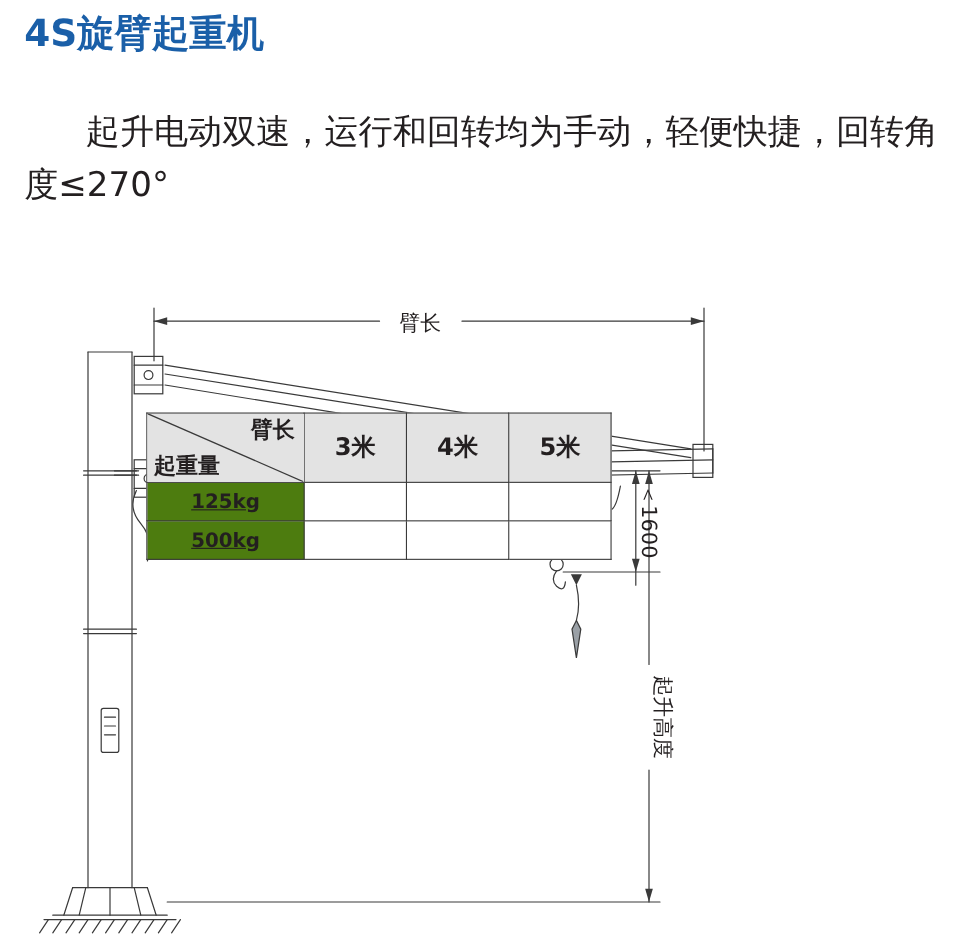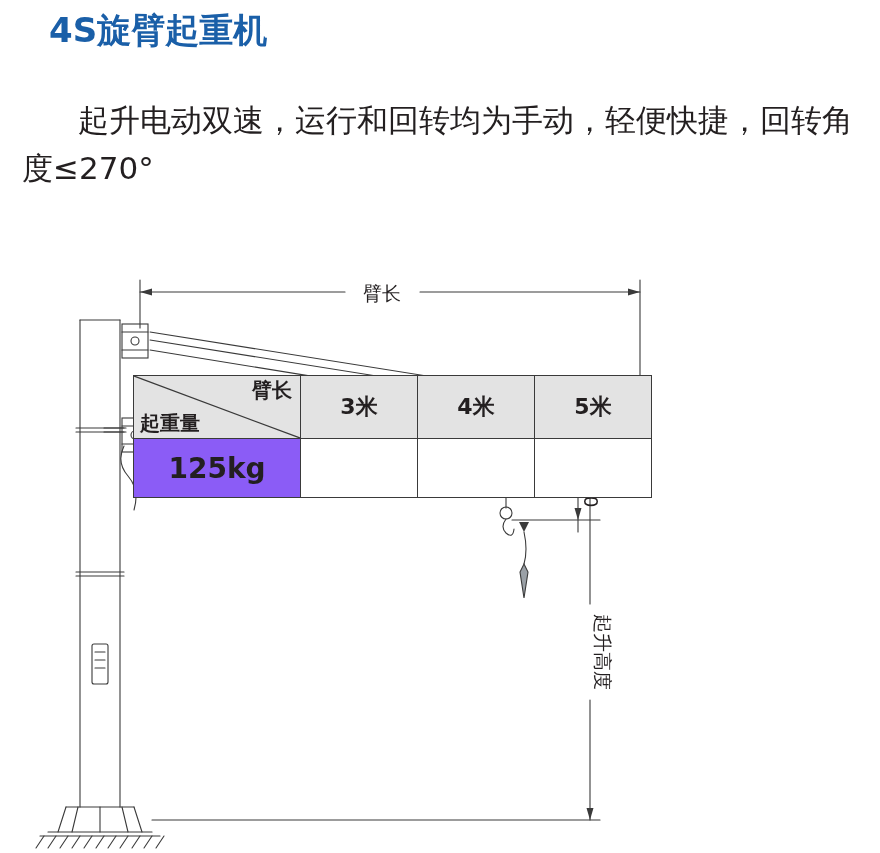--- a/index.html
+++ b/index.html
@@ -20,21 +20,20 @@
   
   .page-title {
     position: absolute;
     left: 22px;
     top: 8px;
     font-size: 34px;
     font-weight: bold;
     color: #1a5fa8;
     letter-spacing: 0px;
     white-space: nowrap;
-    margin-left: 27px;
   }
 
   
   .description {
     position: absolute;
     left: 22px;
     top: 96px;
     width: 840px;
     font-size: 31px;
     line-height: 1.55;
@@ -59,21 +58,21 @@
     position: absolute;
     left: 133px;
     top: 375px;
     border-collapse: collapse;
     background: #ffffff;
     font-size: 21px;
   }
   .spec-table td, .spec-table th {
     border: 1px solid #3a3a3a;
     height: 34px;
-    padding: 12px;
+    padding: 0;
     text-align: center;
     font-weight: bold;
     color: #231f20;
   }
   .spec-table .corner-cell {
     width: 142px;
     height: 62px;
     position: relative;
     background: #e3e3e3;
     padding: 0;
@@ -99,22 +98,23 @@
     font-weight: bold;
     margin-top: 11px;
   }
   .spec-table .head-cell {
     width: 92px;
     background: #e3e3e3;
     font-size: 22px;
   }
   .spec-table .cap-cell {
     width: 142px;
-    background: #8b5cf6;
-    font-size: 28px;
+    background: #4d7c0f;
+    font-size: 18px;
+    text-decoration: underline;
   }
   .spec-table .val-cell {
     width: 92px;
     background: #ffffff;
   }
 
   
   .dim-text {
     font-family: "DejaVu Sans", "Liberation Sans", sans-serif;
   }
@@ -267,14 +267,20 @@
       <th class="head-cell">5米</th>
     </tr>
   </thead>
   <tbody>
     <tr>
       <td class="cap-cell">125kg</td>
       <td class="val-cell"></td>
       <td class="val-cell"></td>
       <td class="val-cell"></td>
     </tr>
+    <tr>
+      <td class="cap-cell">500kg</td>
+      <td class="val-cell"></td>
+      <td class="val-cell"></td>
+      <td class="val-cell"></td>
+    </tr>
   </tbody>
 </table>
 
 </body></html>

